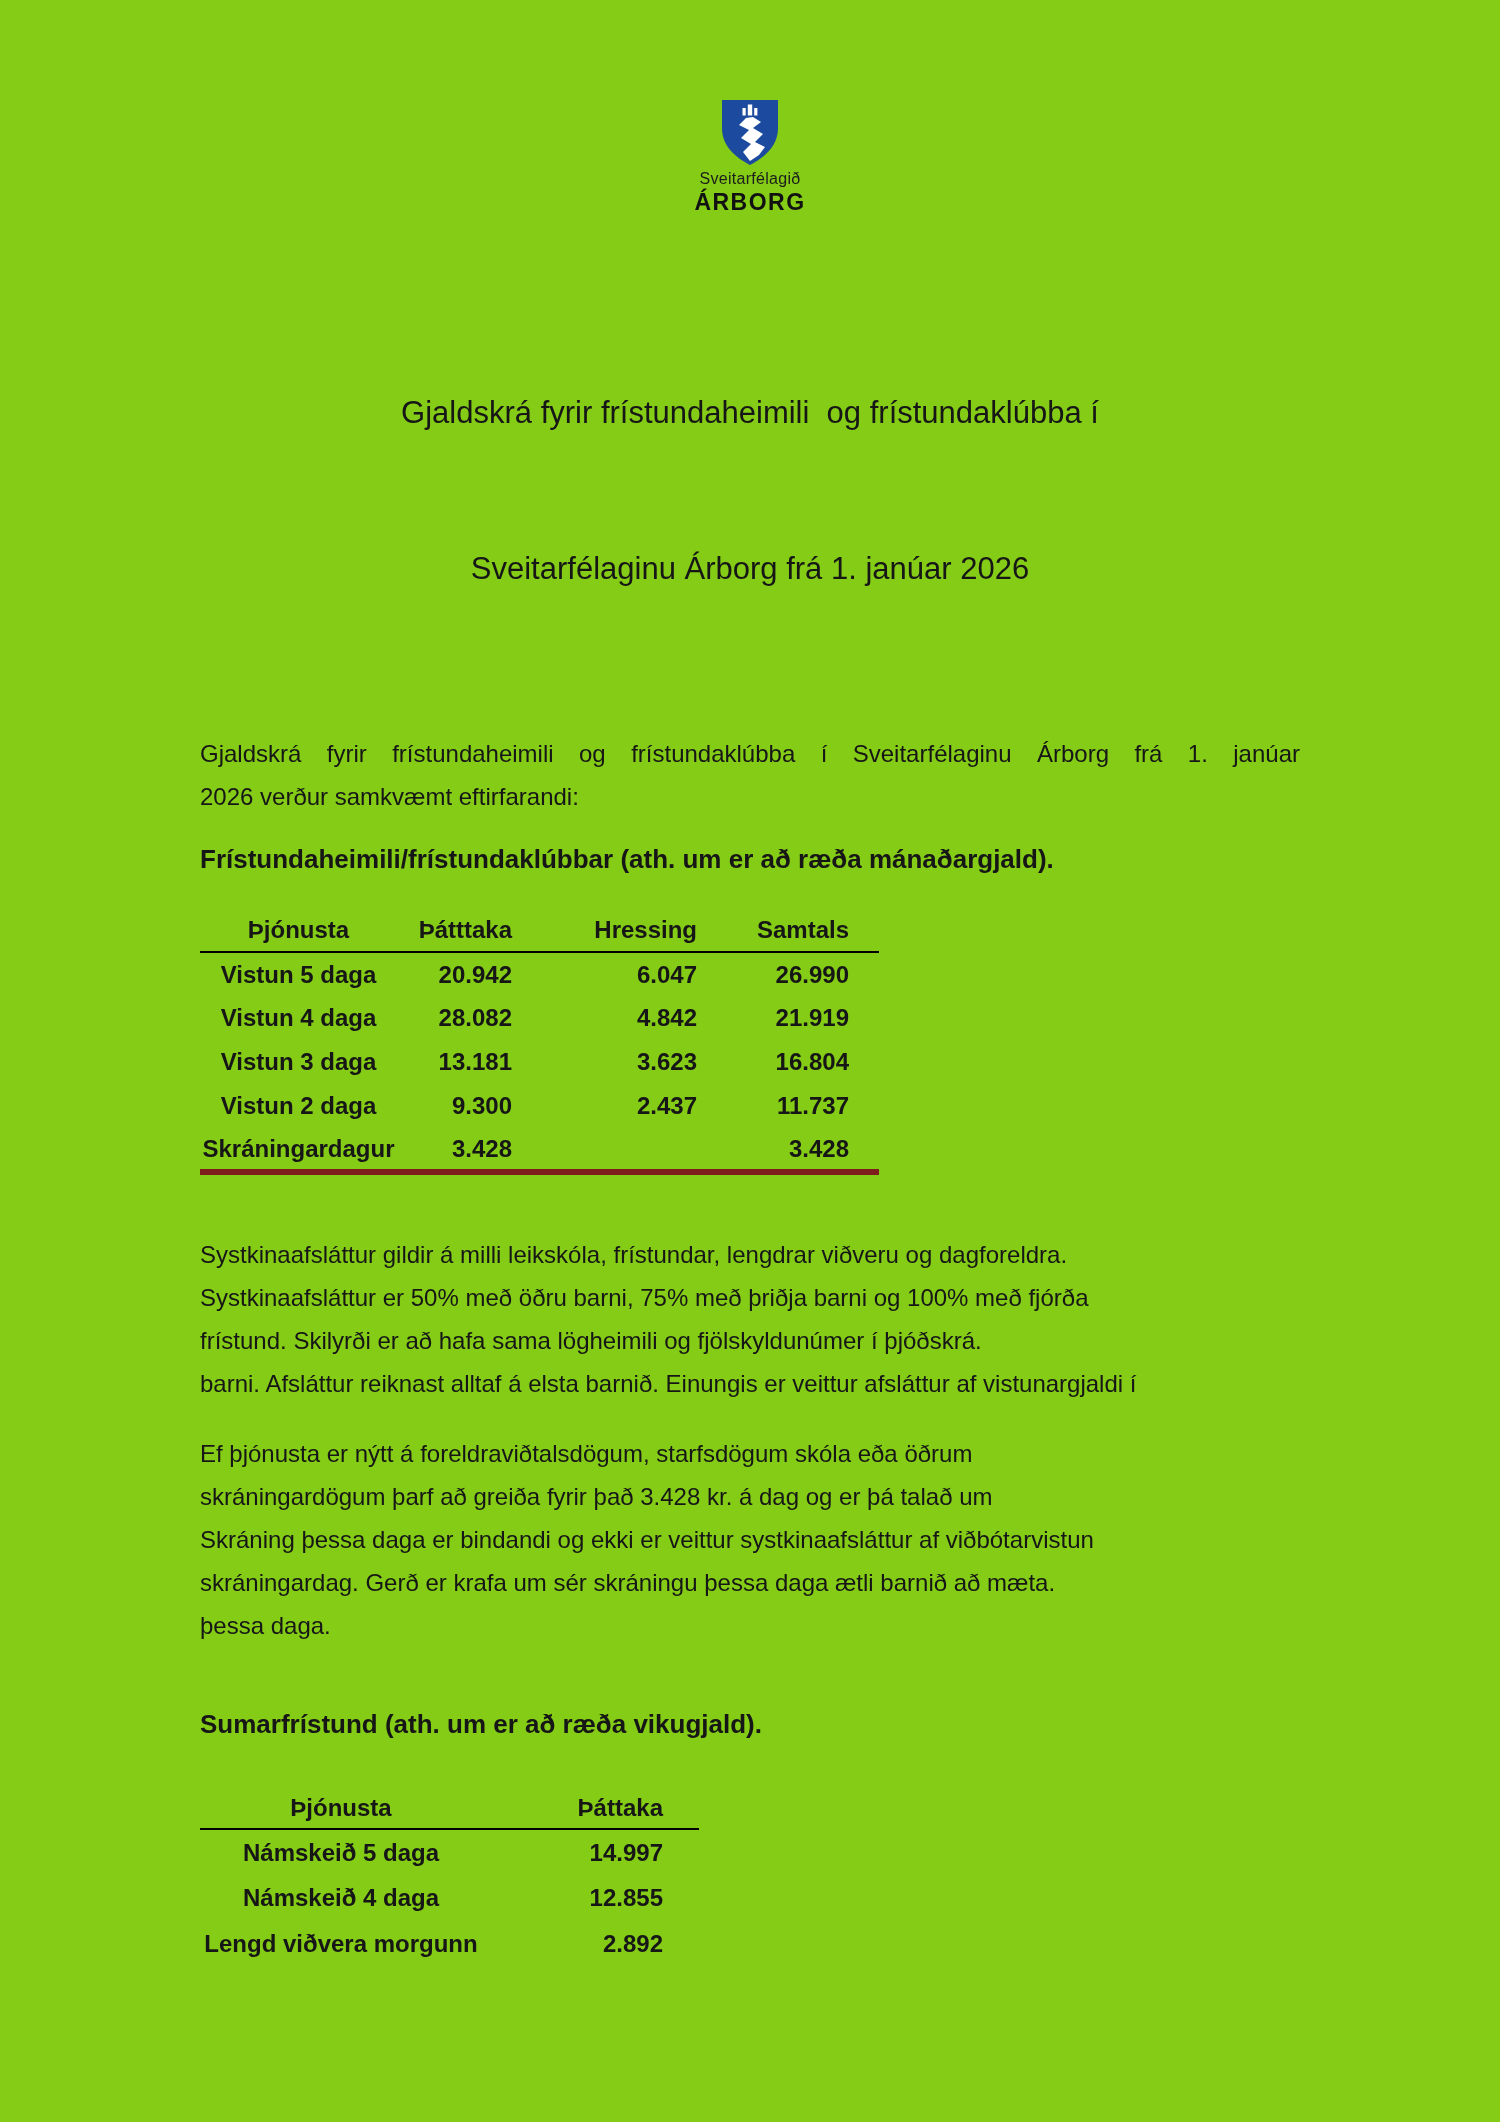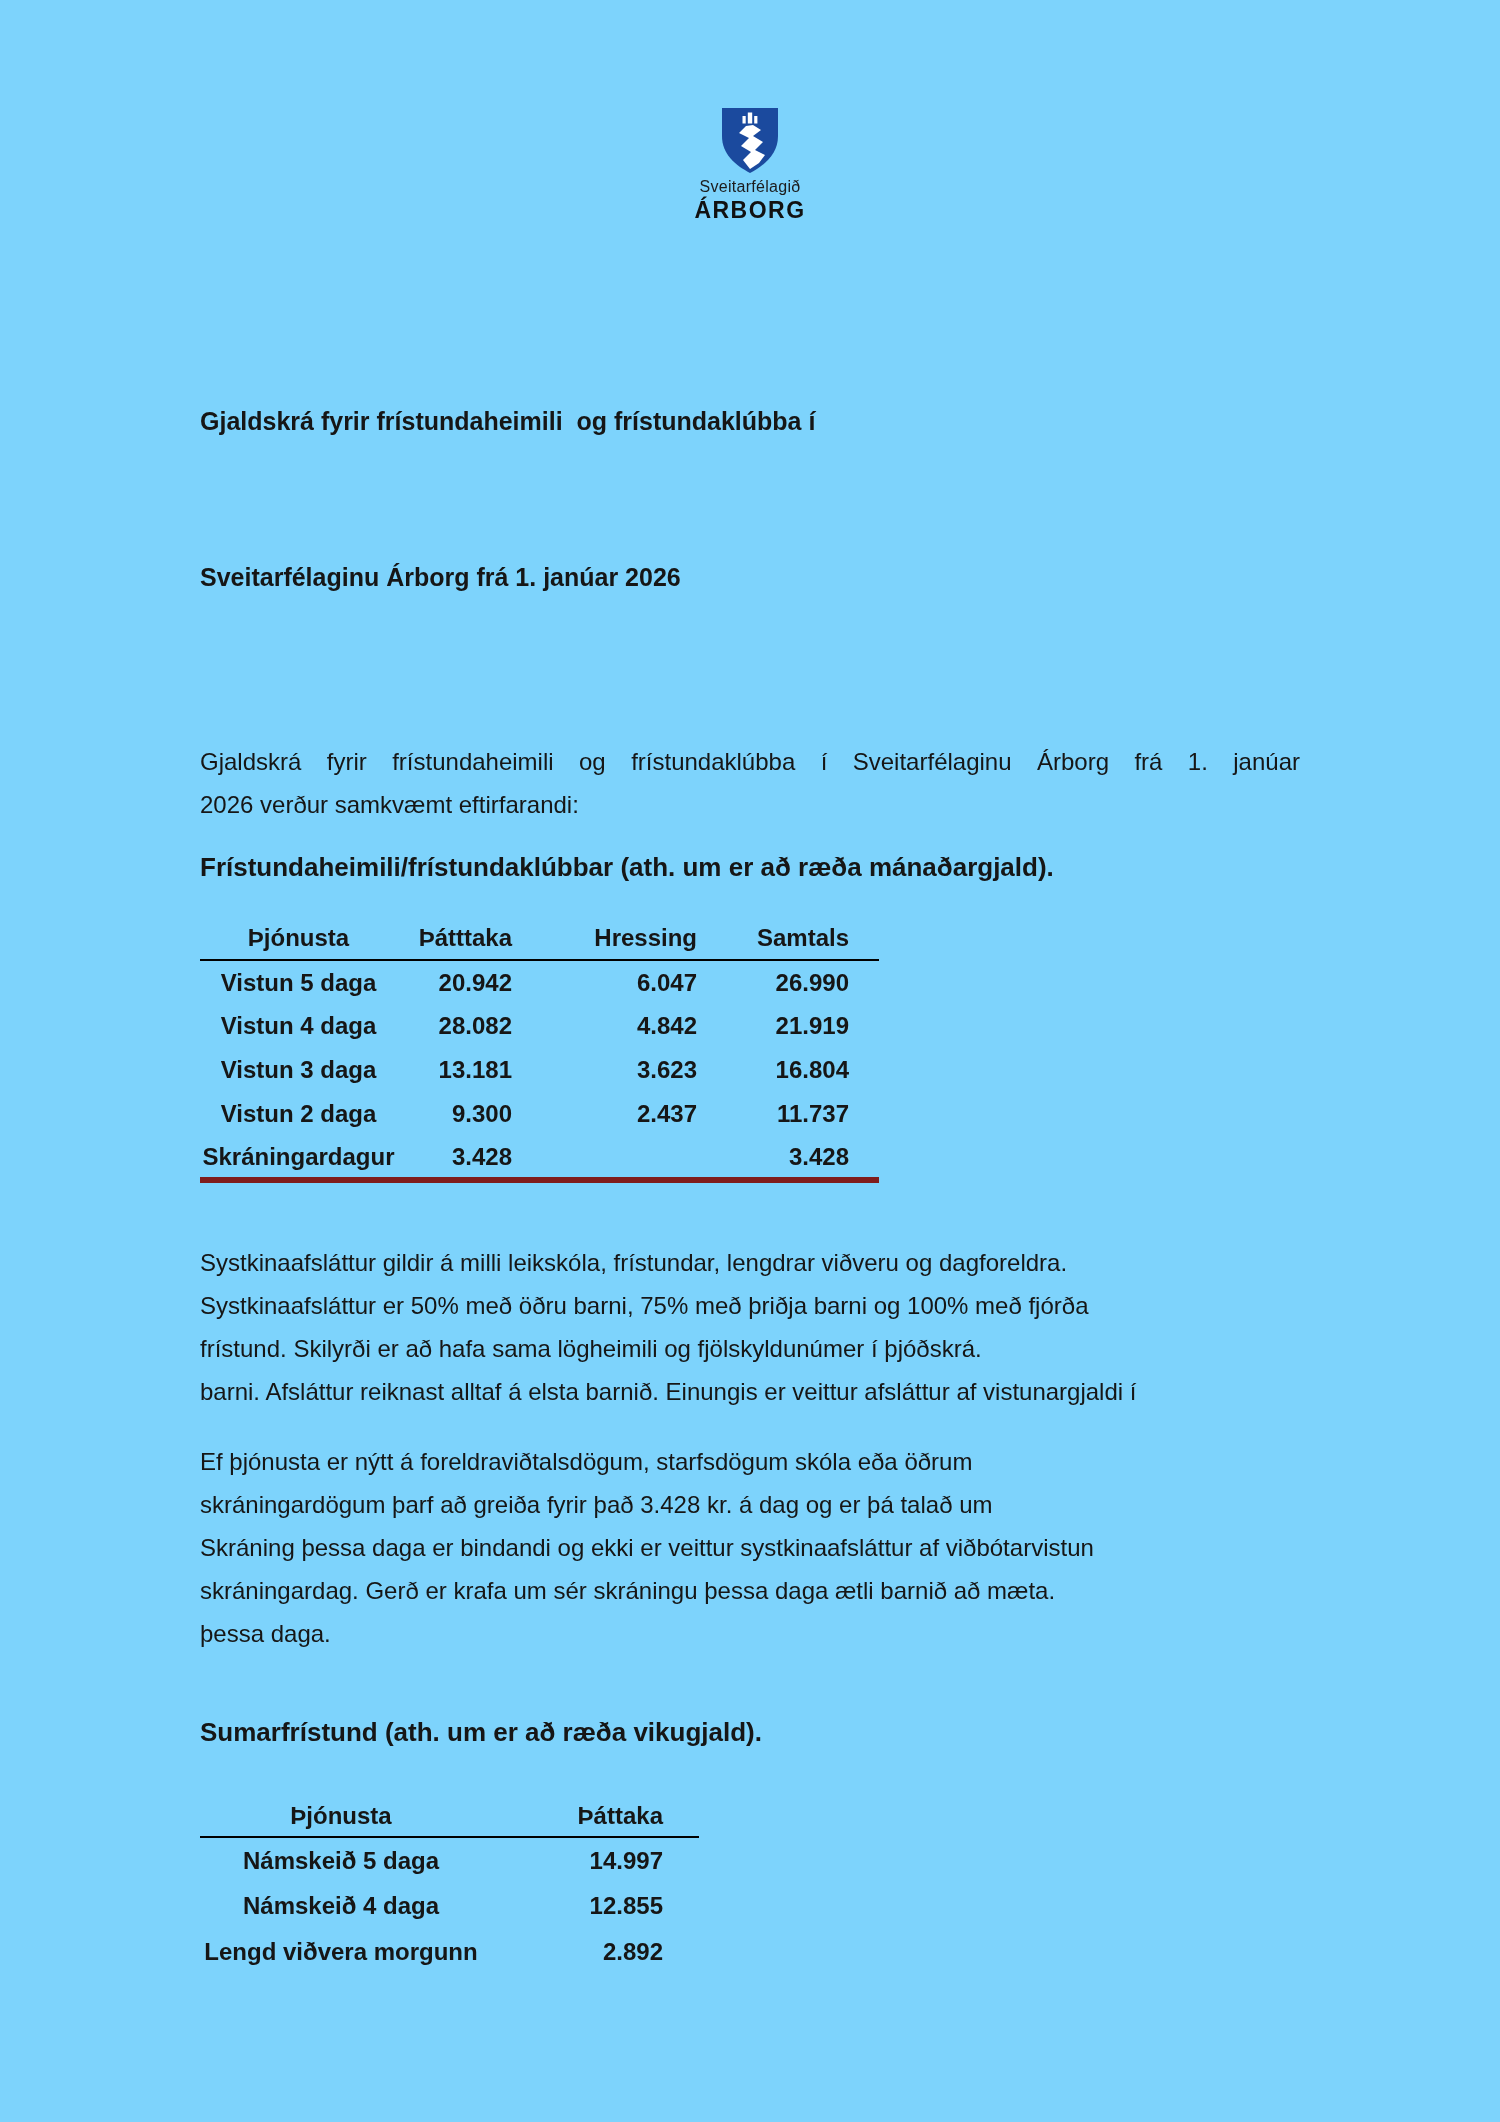--- a/index.html
+++ b/index.html
@@ -4,25 +4,25 @@
 <style>
   html, body {
     margin: 0;
     padding: 0;
     background: #ffffff;
   }
   .page {
     position: relative;
     width: 1500px;
     height: 2122px;
-    background: #7dd3fc;
+    background: #84cc16;
     color: #161616;
     font-family: "Liberation Sans", sans-serif;
     box-sizing: border-box;
-    padding: 16px 200px;
+    padding: 8px 200px;
     overflow: hidden;
   }
   
   .logo-block {
     padding-top: 90px;
     text-align: center;
   }
   .logo-shield {
     display: block;
     margin: 0 auto;
@@ -40,23 +40,23 @@
     margin-top: 1px;
     font-size: 23px;
     line-height: 26px;
     font-weight: bold;
     letter-spacing: 1.5px;
     color: #111;
   }
   
   .doc-title {
     margin-top: 68px;
-    text-align: left;
-    font-weight: bold;
-    font-size: 25px;
+    text-align: center;
+    font-weight: normal;
+    font-size: 31px;
     line-height: 52px;
     white-space: pre-wrap;
   }
   
   .intro {
     margin-top: 33px;
     font-size: 24px;
     line-height: 43px;
   }
   .line-justify {

